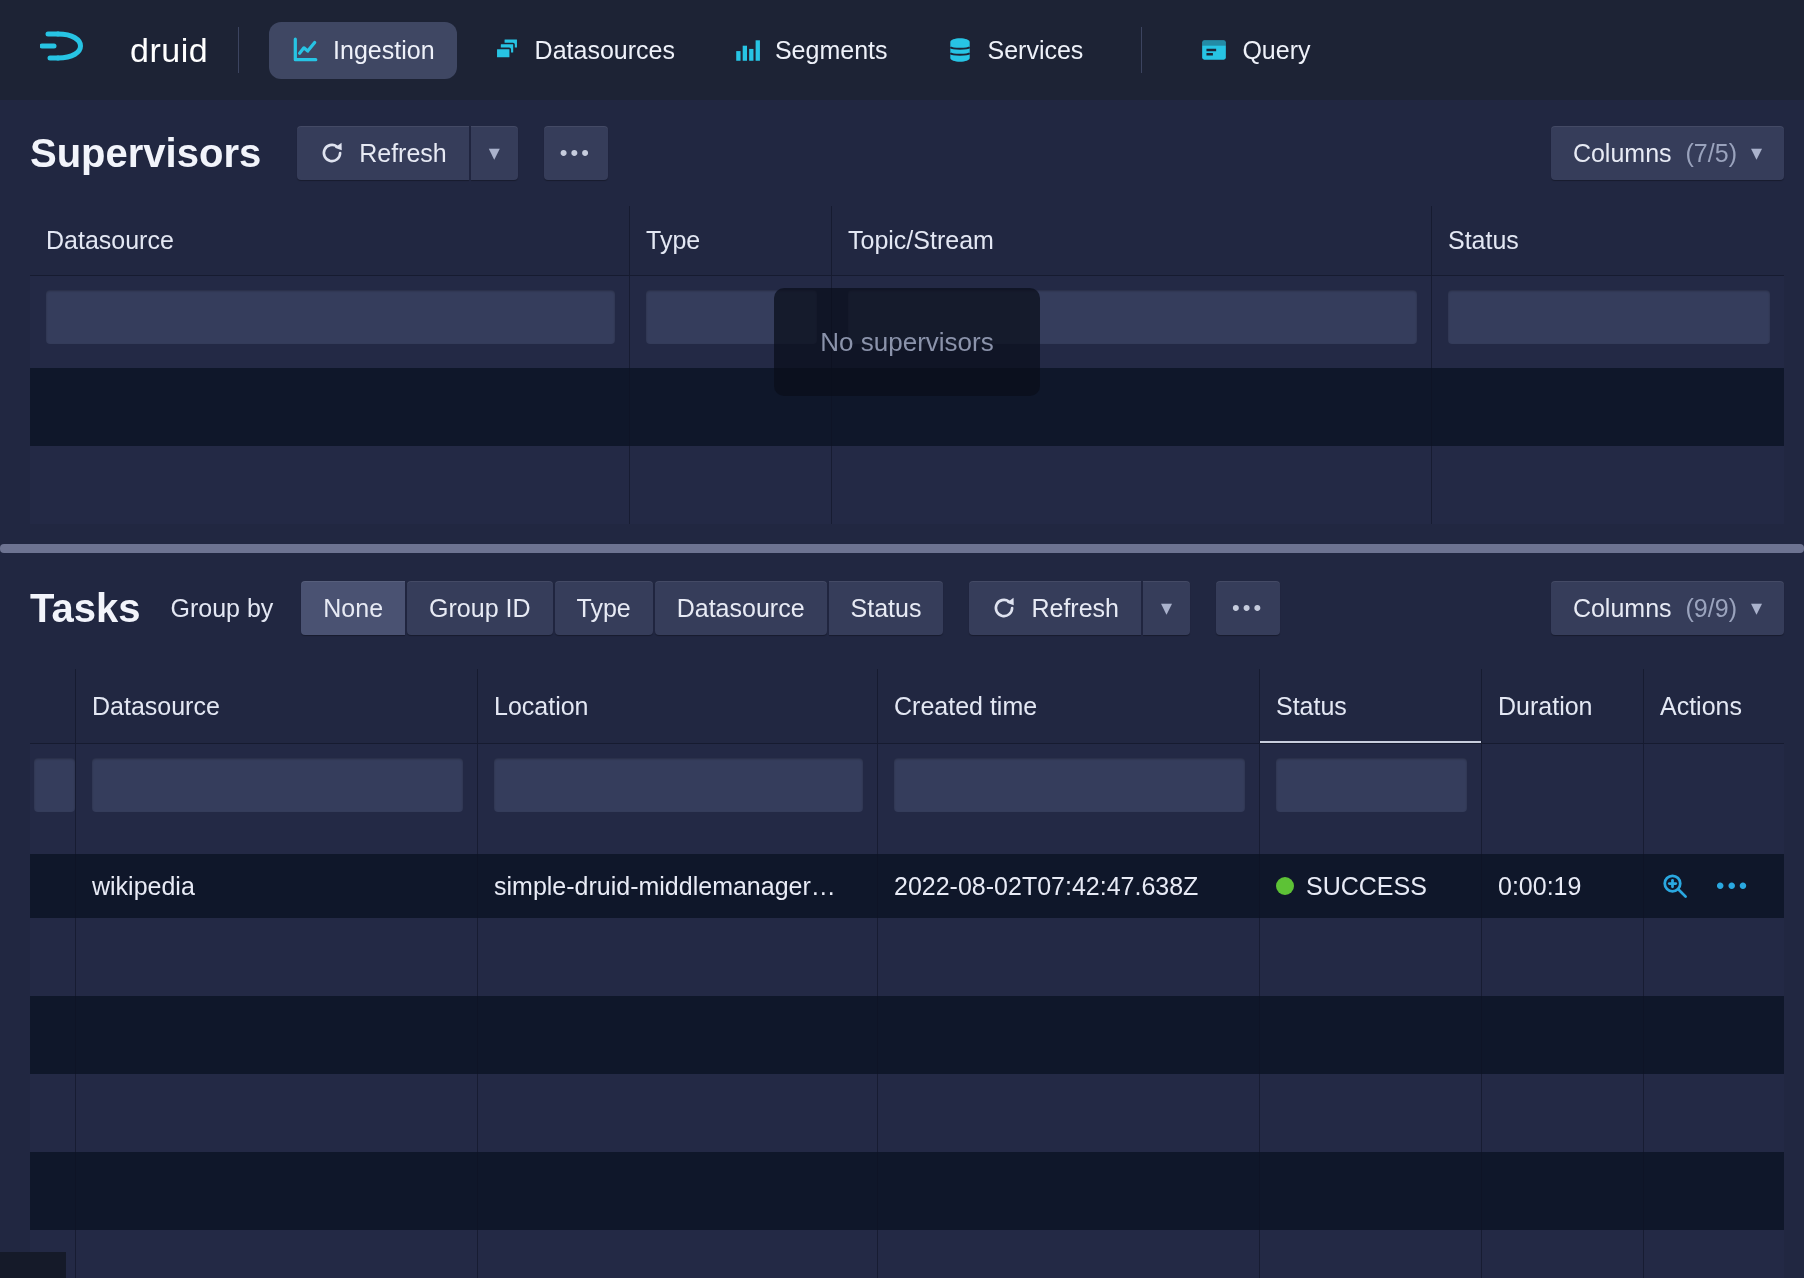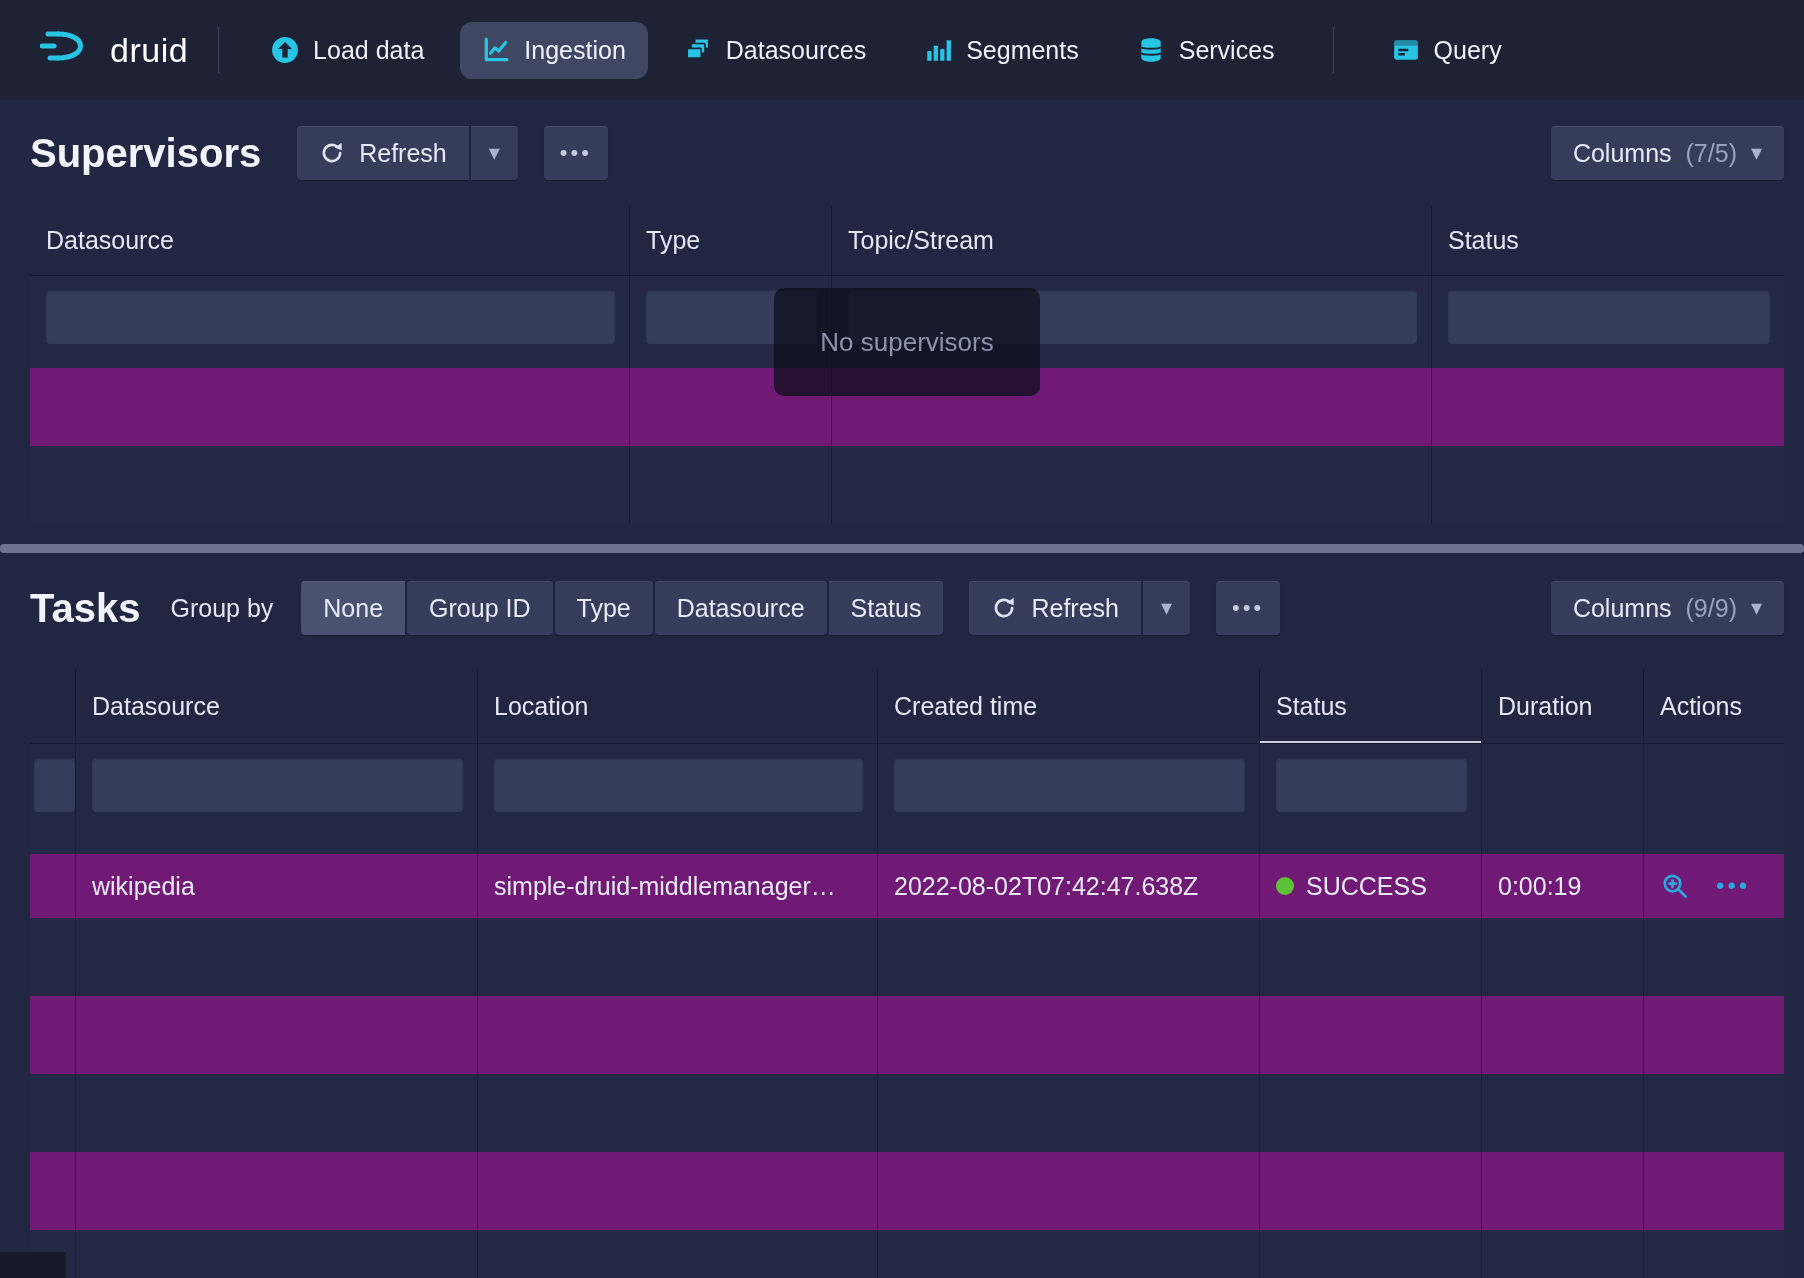--- a/index.html
+++ b/index.html
@@ -9,21 +9,21 @@
     font-family:"Liberation Sans", sans-serif;
     color:#e6eaf5;
     position:relative;
   }
   
   .nav {
     height:100px; background:#1d2335;
     display:flex; align-items:center;
     padding:0 0 0 40px;
   }
-  .brand { display:flex; align-items:center; gap:10px; }
+  .brand { display:flex; align-items:center; gap:30px; }
   .brand-text { font-size:34px; font-weight:500; color:#ffffff; letter-spacing:0.5px; }
   .nav-divider { width:1px; height:46px; background:#3c4460; margin:0 30px; }
   .nav-items { display:flex; align-items:center; gap:14px; }
   .nav-item {
     display:flex; align-items:center; gap:14px;
     padding:14px 22px; border-radius:12px;
     font-size:25px; color:#eef1f9; cursor:pointer; white-space:nowrap;
   }
   .nav-item.active { background:#3f4763; }
   .nav-icon { width:28px; height:28px; display:block; }
@@ -63,21 +63,21 @@
     content:""; position:absolute; left:0; right:0; bottom:-3px; height:5px; background:#c8cede;
   }
   .filter-row { background:#232945; }
   .filter-row .t-cell { padding-top:14px; padding-bottom:24px; align-items:flex-start; }
   .filter-input {
     width:calc(100% - 14px); height:54px;
     background:#353d5c; border:none; border-radius:4px;
     color:#e6eaf5; font-size:24px; padding:0 14px; outline:none;
     box-shadow:inset 0 1px 2px rgba(0,0,0,0.25);
   }
-  .row-a { background:#701a75; }
+  .row-a { background:#0f172a; }
   .row-b { background:#232945; }
   .data-row { height:64px; }
   .data-row .t-cell { font-size:25px; color:#e8ebf6; white-space:nowrap; }
   .empty-row { height:78px; }
   .sup-grid { --cols:600px 202px 600px 1fr; }
   .task-grid { --cols:46px 402px 400px 382px 222px 162px 1fr; }
   .sup-filter { height:92px; }
   .task-filter { height:110px; }
   .overlay {
     position:absolute; top:82px; left:50%; transform:translateX(-50%);
@@ -102,27 +102,20 @@
         <path d="M18 6 C 48 6 48 30 18 30"></path>
         <line x1="8" y1="6" x2="18" y2="6"></line>
         <line x1="2" y1="18" x2="14" y2="18"></line>
         <line x1="10" y1="30" x2="18" y2="30"></line>
       </g>
     </svg>
     <span class="brand-text">druid</span>
   </div>
   <div class="nav-divider"></div>
   <div class="nav-items">
-    <div class="nav-item">
-      <svg class="nav-icon" viewBox="0 0 26 26">
-        <circle cx="13" cy="13" r="12" fill="#27c4e4"></circle>
-        <path d="M13 5.5 L19.5 12 H15.5 V20 H10.5 V12 H6.5 Z" fill="#1d2335"></path>
-      </svg>
-      <span>Load data</span>
-    </div>
     <div class="nav-item active">
       <svg class="nav-icon" viewBox="0 0 26 26">
         <g stroke="#27c4e4" stroke-width="3" fill="none" stroke-linecap="round" stroke-linejoin="round">
           <path d="M4 3 V22 H23"></path>
           <path d="M8 16 L12 11 L15.5 14 L22 6"></path>
         </g>
       </svg>
       <span>Ingestion</span>
     </div>
     <div class="nav-item">

